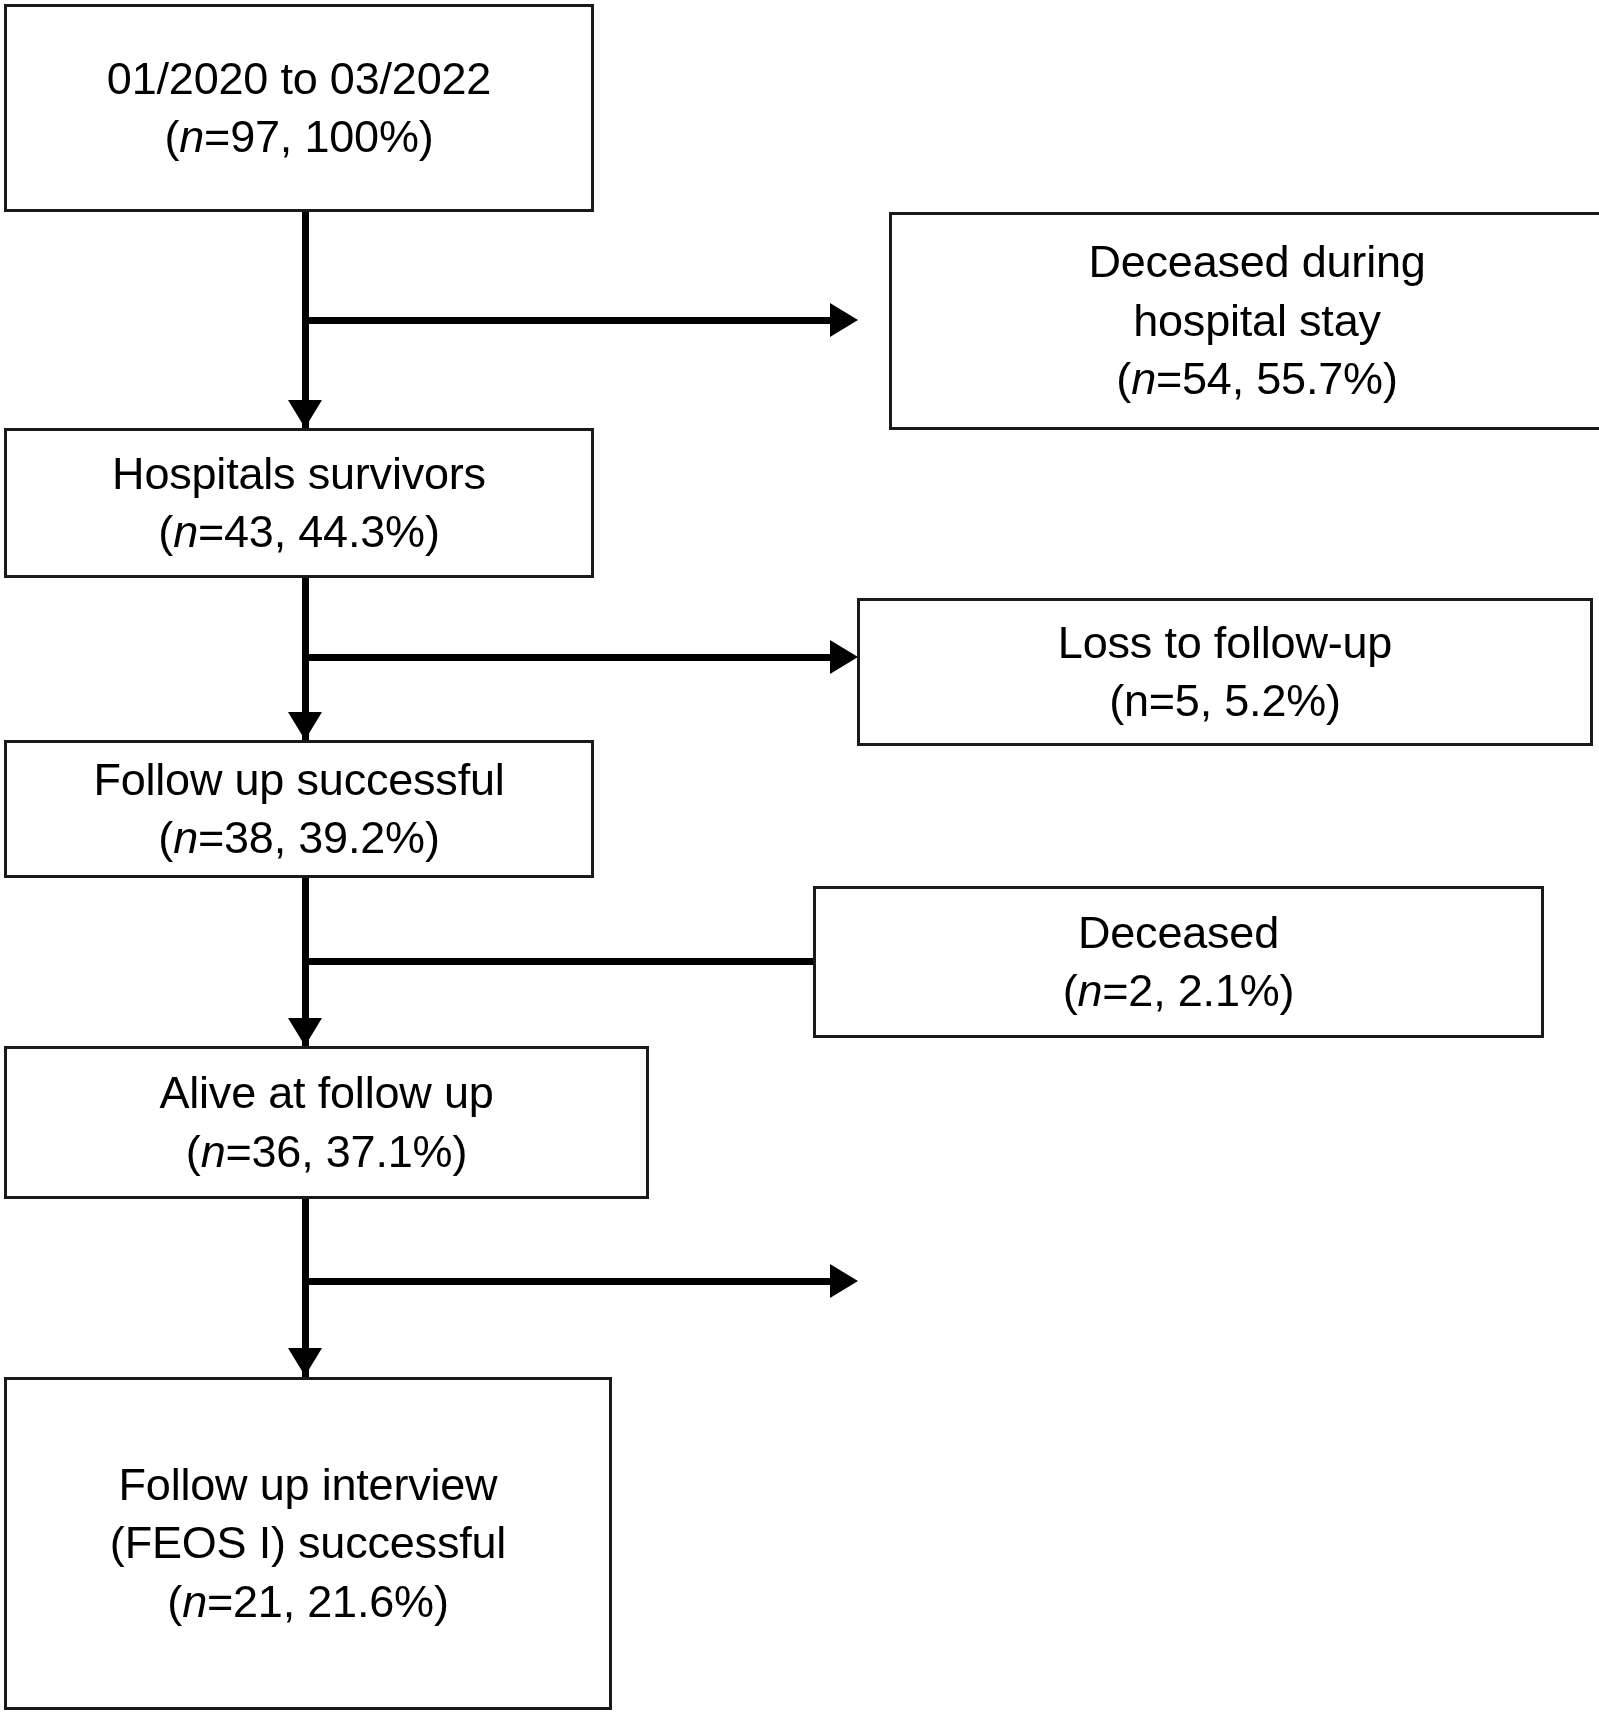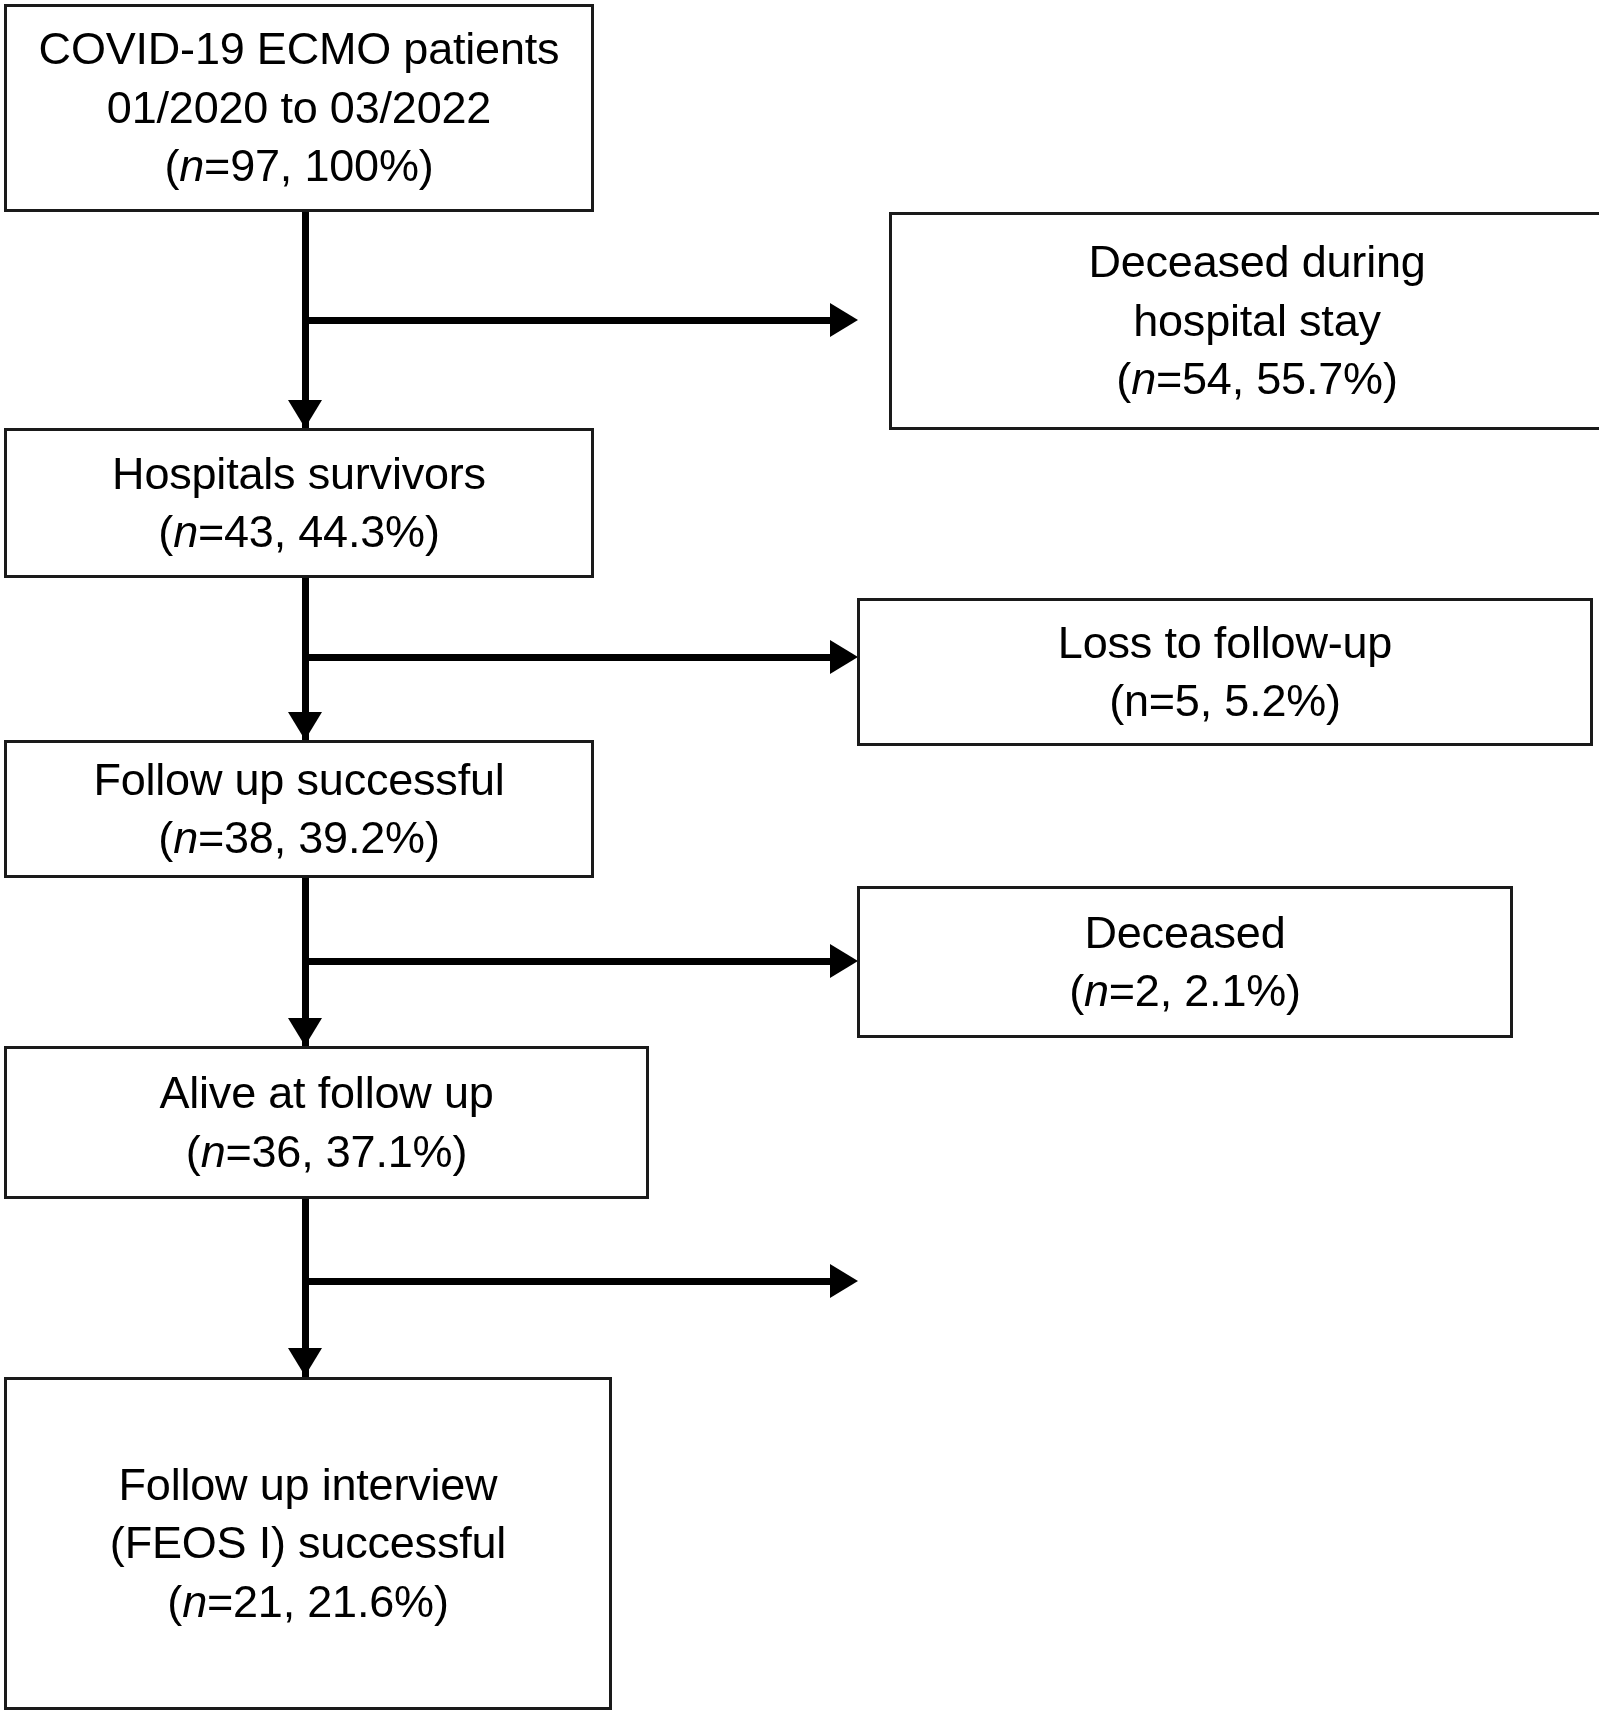--- a/index.html
+++ b/index.html
@@ -89,21 +89,20 @@
   <div class="hline" style="left:302px; top:958px; width:540px;"></div>
   <div class="arrow-right" style="left:830px; top:944px;"></div>
 
   <div class="vline" style="left:302px; top:1199px; height:178px;"></div>
   <div class="arrow-down" style="left:288px; top:1348px;"></div>
 
   <div class="hline" style="left:302px; top:1278px; width:540px;"></div>
   <div class="arrow-right" style="left:830px; top:1264px;"></div>
 
   <div class="node" style="left:4px; top:4px; width:590px; height:208px;">
-    <span class="ln">COVID-19 ECMO patients</span>
     <span class="ln">01/2020 to 03/2022</span>
     <span class="ln"><span>(</span><span class="it">n</span><span>=97, 100%)</span></span>
   </div>
 
   <div class="node" style="left:4px; top:428px; width:590px; height:150px;">
     <span class="ln">Hospitals survivors</span>
     <span class="ln"><span>(</span><span class="it">n</span><span>=43, 44.3%)</span></span>
   </div>
 
   <div class="node" style="left:4px; top:740px; width:590px; height:138px;">
@@ -126,19 +125,19 @@
     <span class="ln">Deceased during</span>
     <span class="ln">hospital stay</span>
     <span class="ln"><span>(</span><span class="it">n</span><span>=54, 55.7%)</span></span>
   </div>
 
   <div class="node" style="left:857px; top:582px; width:736px; height:148px;margin-top:16px;">
     <span class="ln">Loss to follow-up</span>
     <span class="ln"><span>(</span><span>n</span><span>=5, 5.2%)</span></span>
   </div>
 
-  <div class="node" style="left:857px; top:886px; width:656px; height:152px;">
+  <div class="node" style="left:813px; top:886px; width:731px; height:152px;">
     <span class="ln">Deceased</span>
     <span class="ln"><span>(</span><span class="it">n</span><span>=2, 2.1%)</span></span>
   </div>
 
 
 </div>
 
 </body></html>

